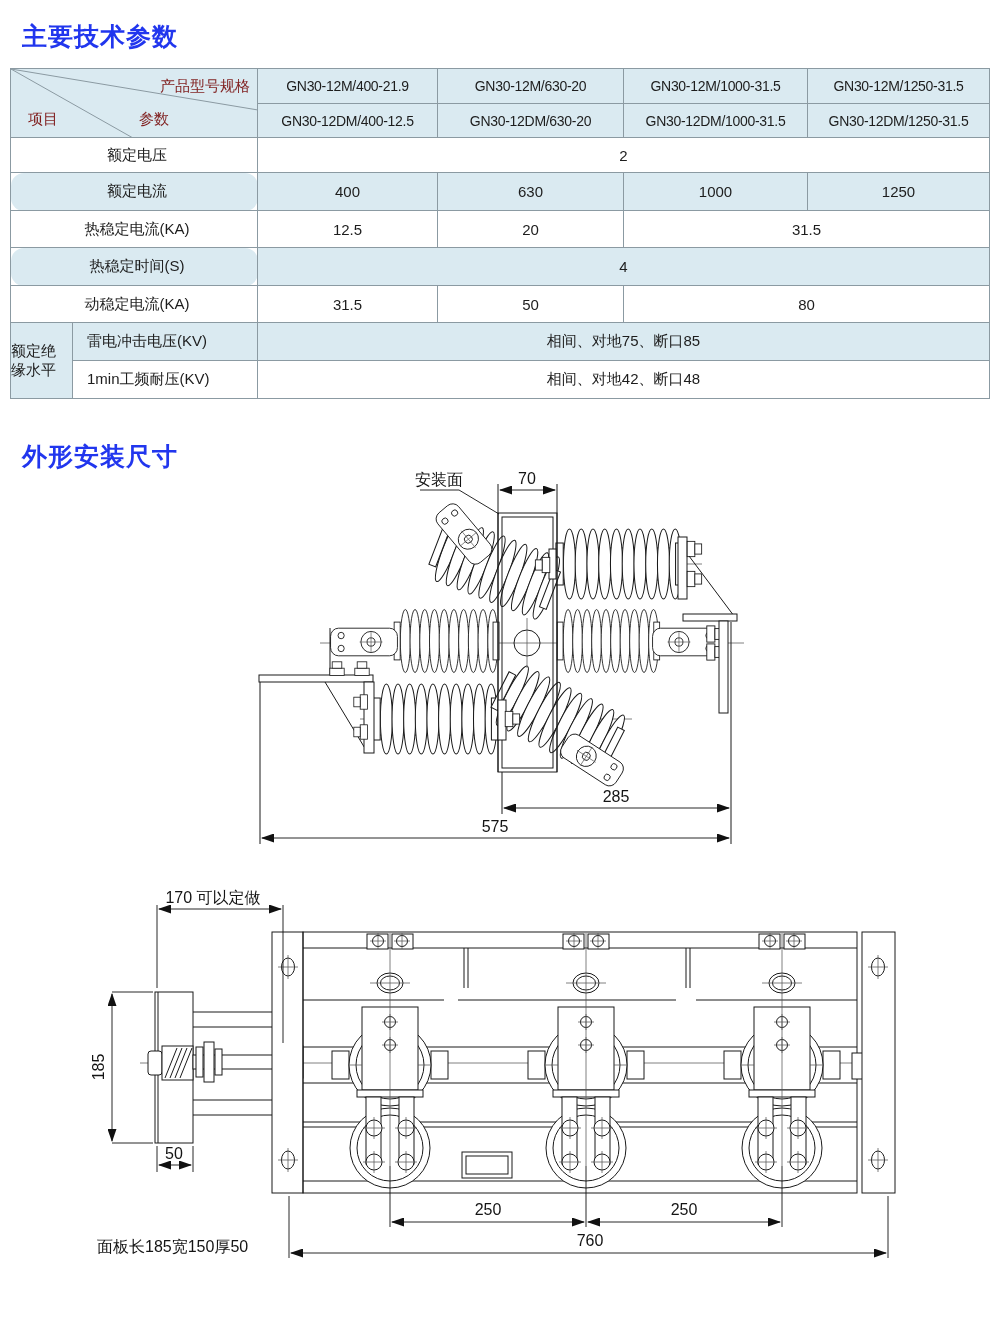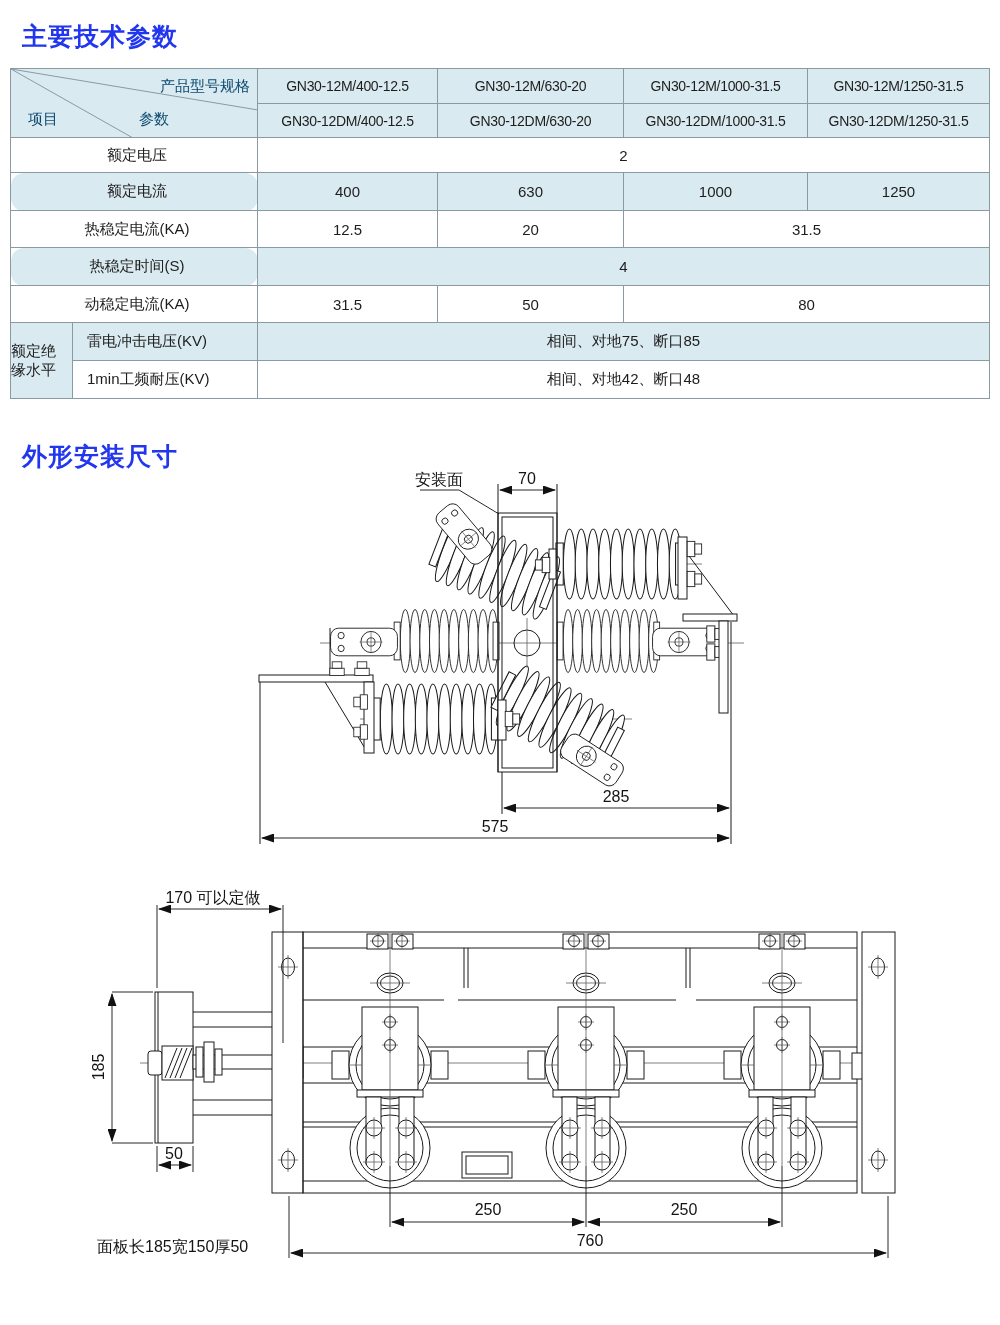--- a/index.html
+++ b/index.html
@@ -12,21 +12,21 @@
   table.spec{position:absolute;left:10px;top:68px;width:979px;border-collapse:collapse;
              table-layout:fixed;font-size:15px;color:#1d1d1d;}
   table.spec td{border:1px solid #8b9aa2;text-align:center;vertical-align:middle;
                 padding:0 2px;overflow:hidden;}
   table.spec td.lab{text-align:center;padding-left:8px;border-radius:13px;}
   table.spec td.sublab{text-align:left;padding-left:14px;}
   table.spec tr.tint td{background:#daeaf1;}
   table.spec td.white{background:#fff;}
   td.corner{position:relative;padding:0;background:#daeaf1;}
   .corner-svg{position:absolute;left:0;top:0;}
-  .c-lbl{position:absolute;font-size:15px;color:#0c4a6e;white-space:nowrap;}
+  .c-lbl{position:absolute;font-size:15px;color:#7f1d1d;white-space:nowrap;}
   .c-top{right:7px;top:8px;}
   .c-mid{left:128px;top:41px;}
   .c-bot{left:17px;top:41px;}
   td.model{font-size:14px;letter-spacing:-0.3px;}
   svg.draw{position:absolute;}
   svg .ln, svg line, svg rect, svg circle, svg ellipse, svg path, svg polyline
       {stroke:#1a1a1a;fill:none;stroke-width:1;}
   svg .wf{fill:#ffffff;}
   svg .cl{stroke:#555;stroke-width:0.75;}
   svg g.dim line, svg g.dim polyline{stroke:#111;stroke-width:0.9;}
@@ -53,21 +53,21 @@
         <tr class="tint" style="height:35px">
       <td class="corner" rowspan="2" colspan="2">
         <svg class="corner-svg" width="247" height="69">
           <line x1="0" y1="0" x2="247" y2="41" style="stroke:#8b9aa2"></line>
           <line x1="0" y1="0" x2="122" y2="69" style="stroke:#8b9aa2"></line>
         </svg>
         <span class="c-lbl c-top">产品型号规格</span>
         <span class="c-lbl c-mid">参数</span>
         <span class="c-lbl c-bot">项目</span>
       </td>
-      <td class="model">GN30-12M/400-12.5</td>
+      <td class="model">GN30-12M/400-21.9</td>
       <td class="model">GN30-12M/630-20</td>
       <td class="model">GN30-12M/1000-31.5</td>
       <td class="model">GN30-12M/1250-31.5</td>
     </tr>
     <tr class="tint" style="height:34px">
       <td class="model">GN30-12DM/400-12.5</td>
       <td class="model">GN30-12DM/630-20</td>
       <td class="model">GN30-12DM/1000-31.5</td>
       <td class="model">GN30-12DM/1250-31.5</td>
     </tr>

